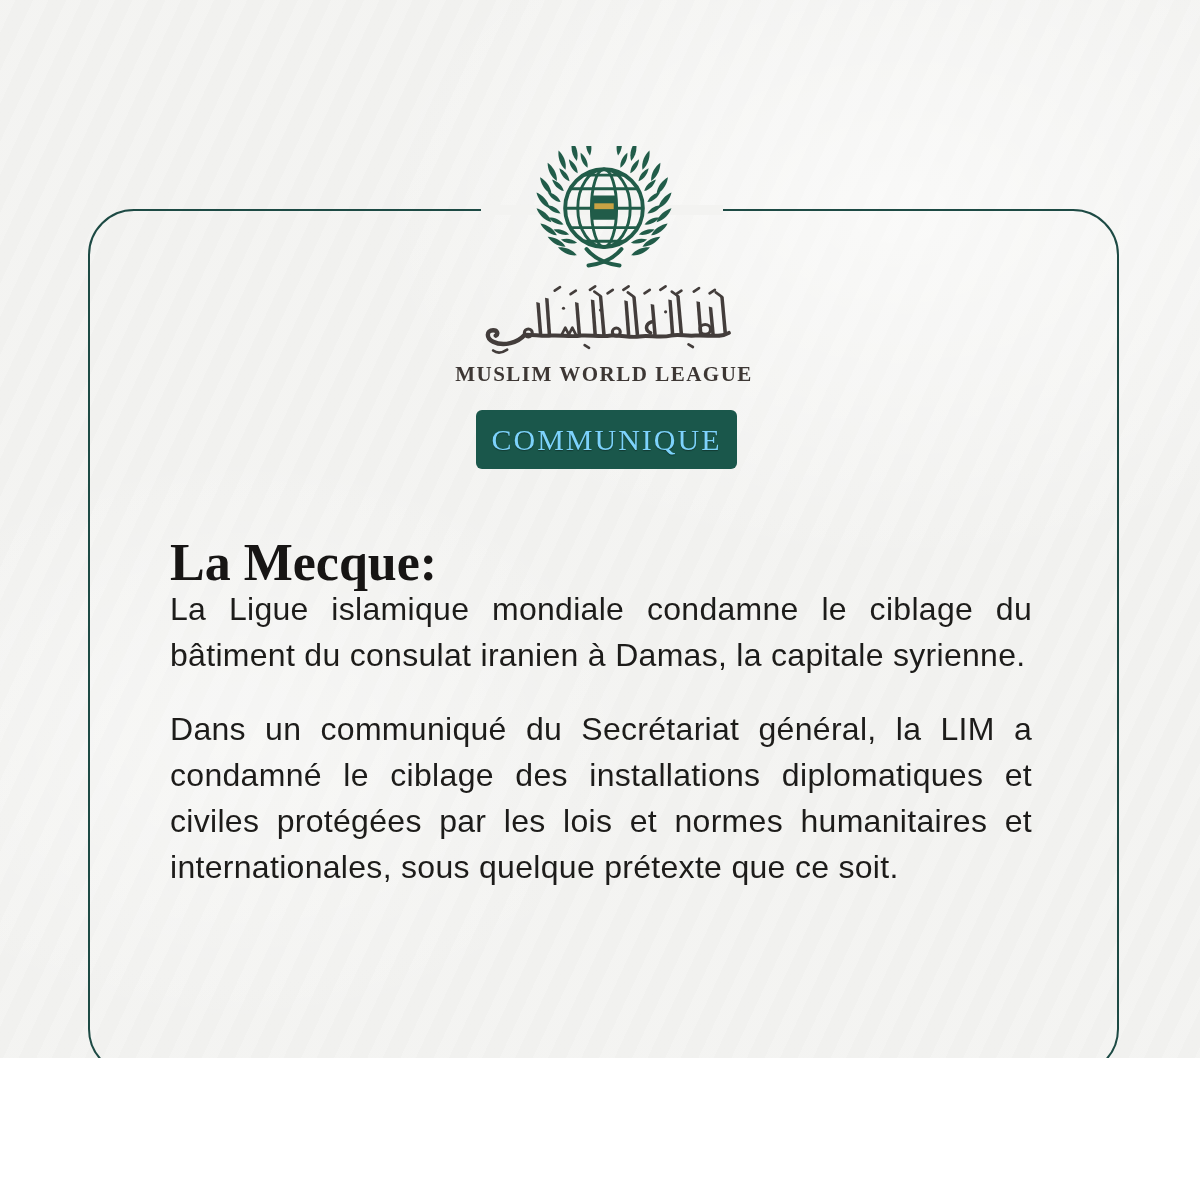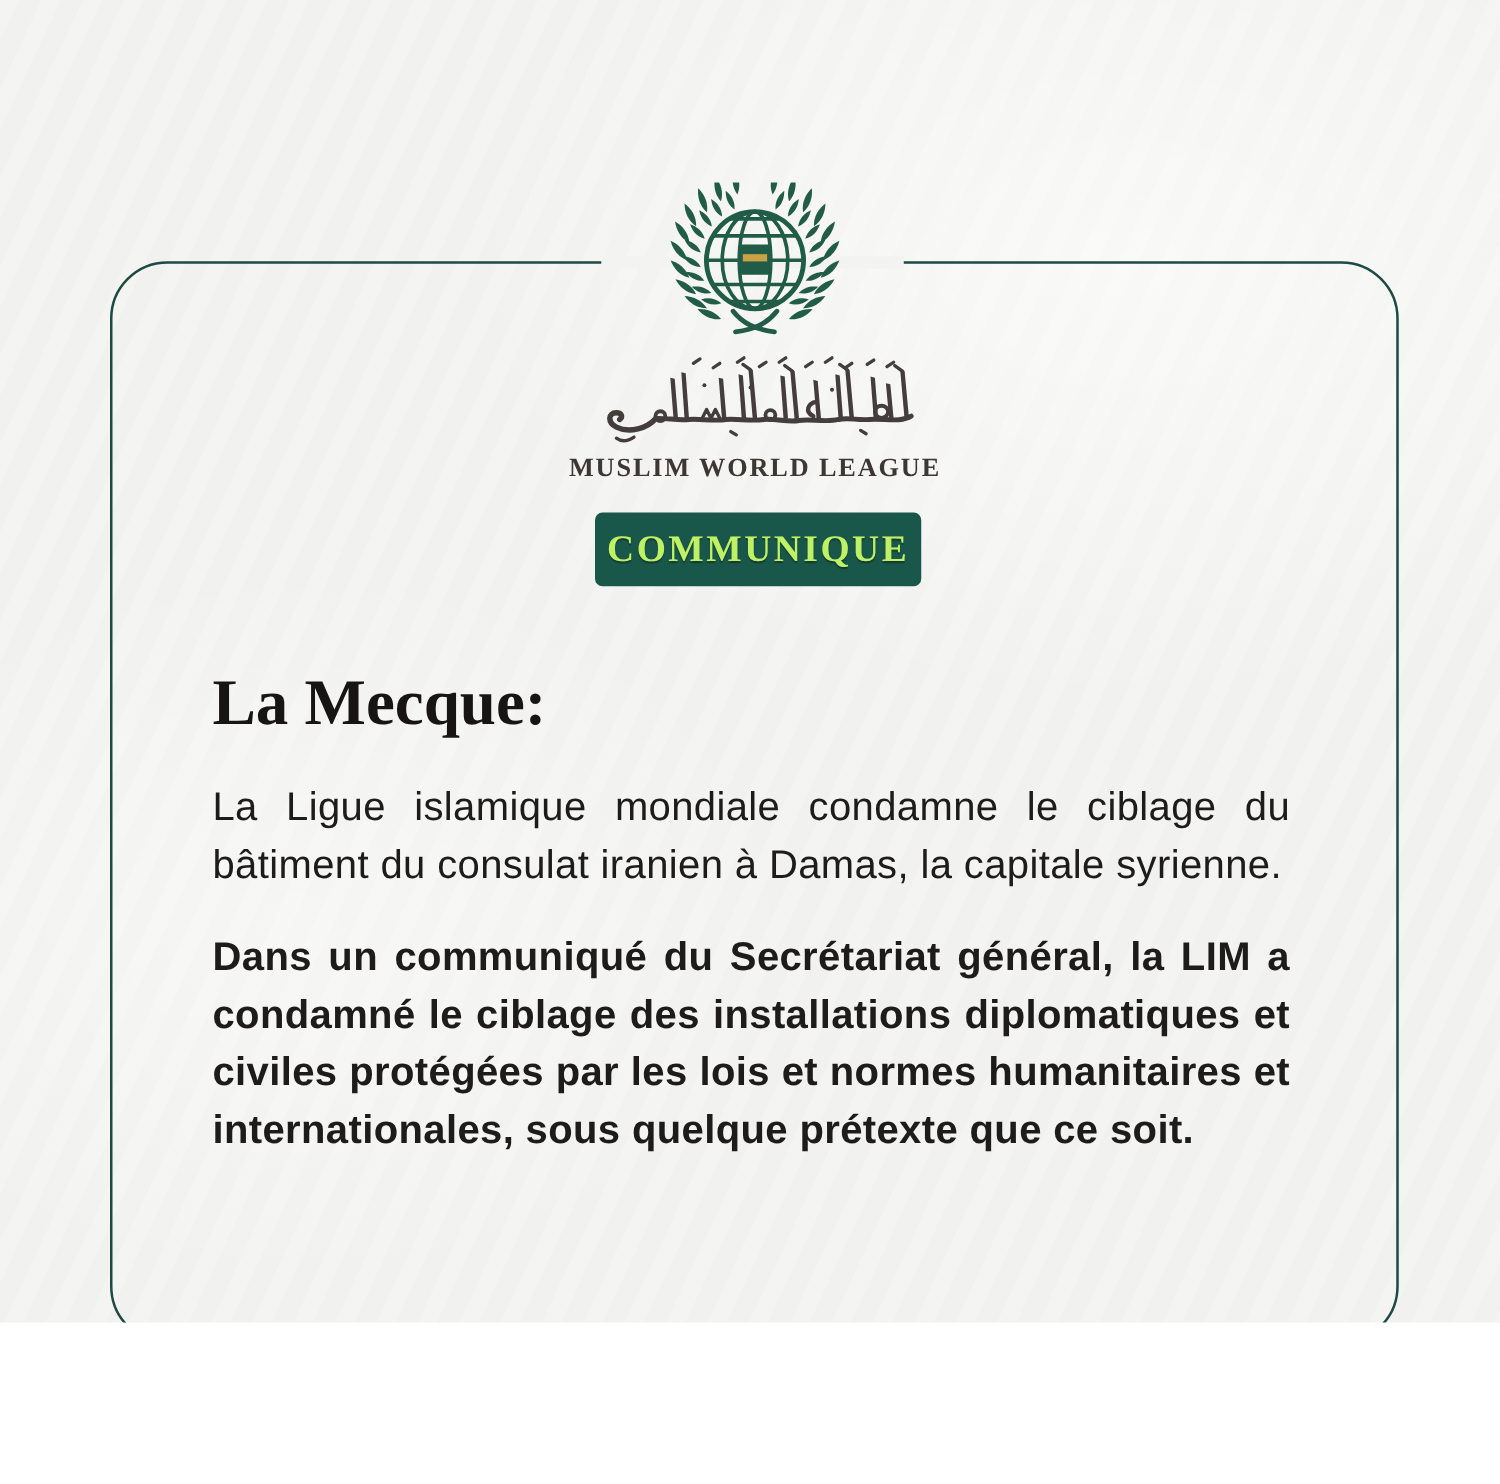--- a/index.html
+++ b/index.html
@@ -34,38 +34,37 @@
     position:absolute; left:304px; top:362px; width:600px;
     text-align:center;
     font-family:"Liberation Serif", serif; font-weight:bold;
     font-size:21px; letter-spacing:1.5px; color:#3d3734;
   }
 
   .banner {
     position:absolute; left:476px; top:410px; width:261px; height:59px;
     background:#1a574b; border-radius:6px;
     display:flex; align-items:center; justify-content:center;
-    font-family:"Liberation Serif", serif; font-weight:bold;
-    font-size:30px; letter-spacing:2px; color:#bef264;
+    font-family:"Liberation Serif", serif; font-weight:normal;
+    font-size:30px; letter-spacing:2px; color:#7dd3fc;
     text-shadow:0 1px 1px rgba(0,0,0,.35);
   }
 
   .content { position:absolute; left:170px; top:540px; width:862px; }
 
   .dateline {
     font-family:"Liberation Serif", serif; font-weight:bold;
     font-size:52px; line-height:46px; color:#171514;
   }
 
   .content p {
-    margin-top:36px;
     font-size:32px; line-height:46px; letter-spacing:.3px;
     color:#1d1c1a; text-align:justify;
   }
-  .content p + p { margin-top:28px;font-weight:bold; }
+  .content p + p { margin-top:28px; }
 
   svg .green { fill:#215c49; }
   svg .greenline { stroke:#215c49; fill:none; }
   svg .ink { stroke:#433d3b; fill:none; stroke-linecap:round; stroke-linejoin:round; }
   svg .inkfill { fill:#433d3b; }
 </style>
 </head>
 <body>
 
 <div class="page">

